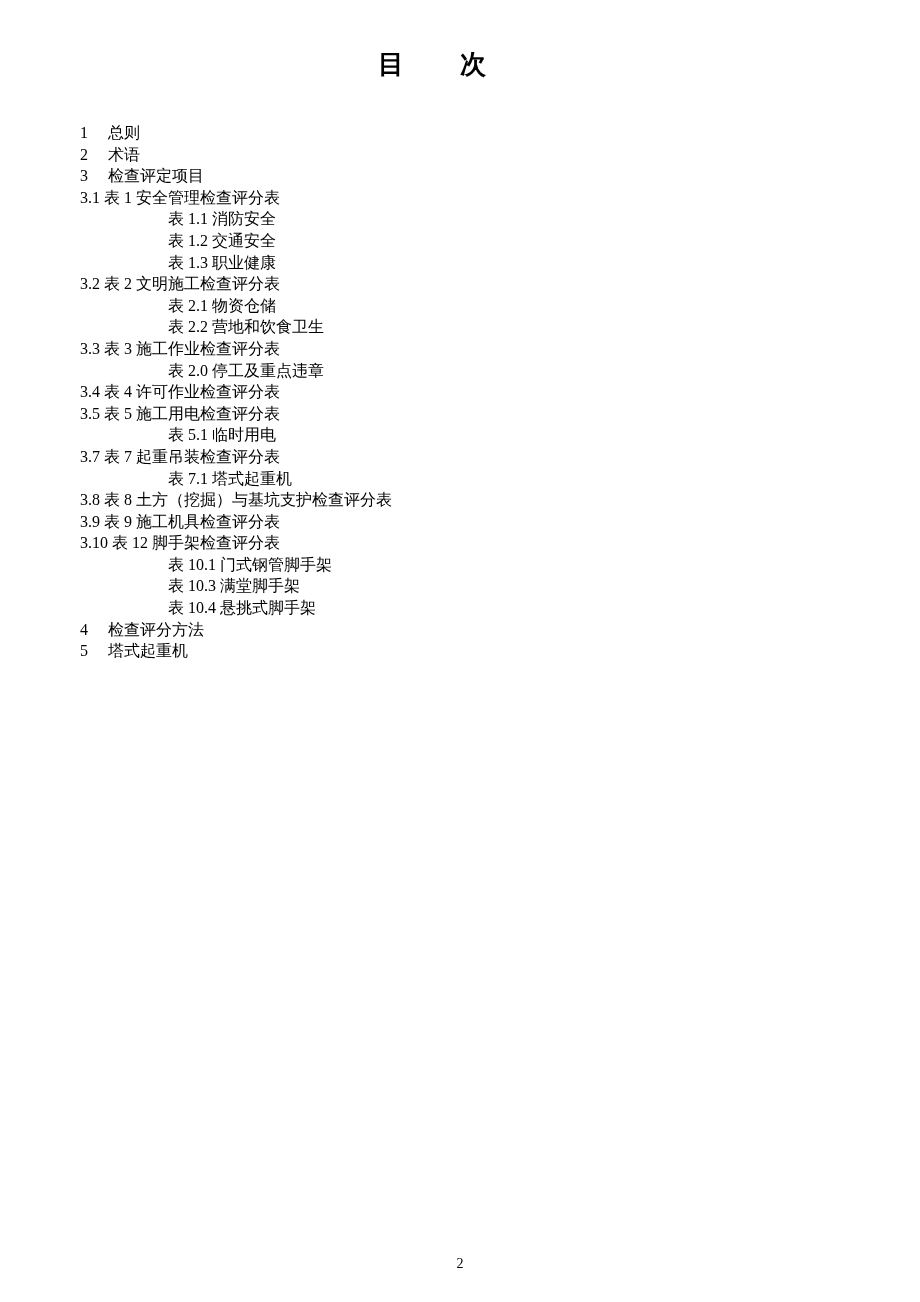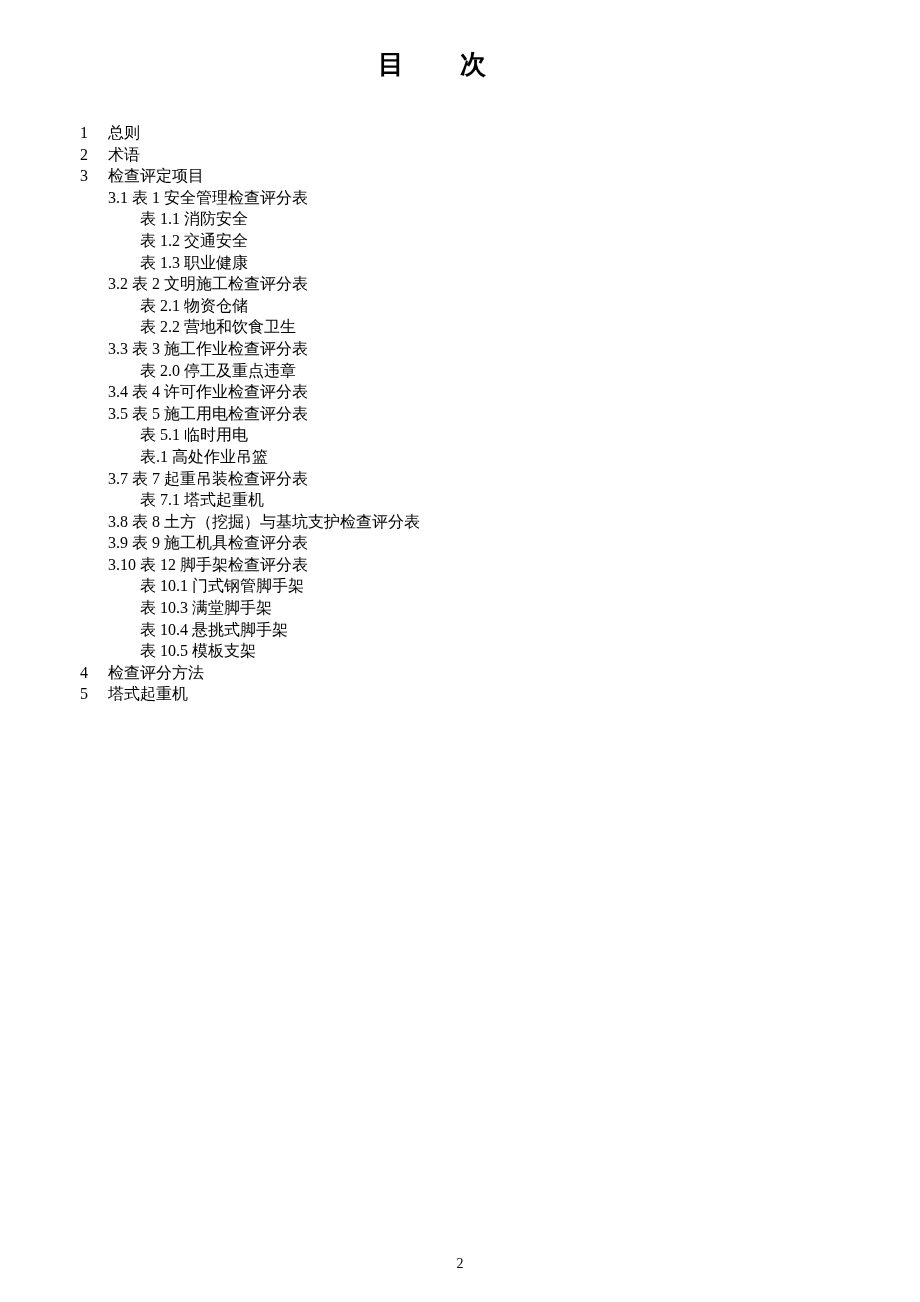--- a/index.html
+++ b/index.html
@@ -30,24 +30,23 @@
       line-height: 1.35;
     }
     .toc-l1 {
       display: flex;
     }
     .toc-l1 .num {
       width: 28px;
       flex-shrink: 0;
     }
     .toc-l2 {
-      margin-left: 28px;
     }
     .toc-l3 {
-      margin-left: 60px;
+      margin-left: 88px;
     }
     .page-number {
       position: absolute;
       bottom: 30px;
       left: 0;
       right: 0;
       text-align: center;
       font-size: 14px;
     }
   </style>
@@ -83,34 +82,32 @@
   <div class="toc-l3">表 2.2 营地和饮食卫生</div>
 
   <div class="toc-l2">3.3  表 3  施工作业检查评分表</div>
   <div class="toc-l3">表 2.0 停工及重点违章</div>
 
   <div class="toc-l2">3.4  表 4 许可作业检查评分表</div>
 
   <div class="toc-l2">3.5 表 5 施工用电检查评分表</div>
   <div class="toc-l3">表 5.1 临时用电</div>
 
-  <div class="toc-l3">表.1 高处作业吊篮</div>
 
   <div class="toc-l2">3.7 表 7 起重吊装检查评分表</div>
   <div class="toc-l3">表 7.1 塔式起重机</div>
 
   <div class="toc-l2">3.8  表 8 土方（挖掘）与基坑支护检查评分表</div>
 
   <div class="toc-l2">3.9  表 9 施工机具检查评分表</div>
 
   <div class="toc-l2">3.10 表 12 脚手架检查评分表</div>
   <div class="toc-l3">表 10.1 门式钢管脚手架</div>
   <div class="toc-l3">表 10.3 满堂脚手架</div>
   <div class="toc-l3">表 10.4 悬挑式脚手架</div>
-  <div class="toc-l3">表 10.5 模板支架</div>
 
   <div class="toc-l1">
     <span class="num">4</span>
     <span>检查评分方法</span>
   </div>
 
   <div class="toc-l1">
     <span class="num">5</span>
     <span>塔式起重机</span>
   </div>

